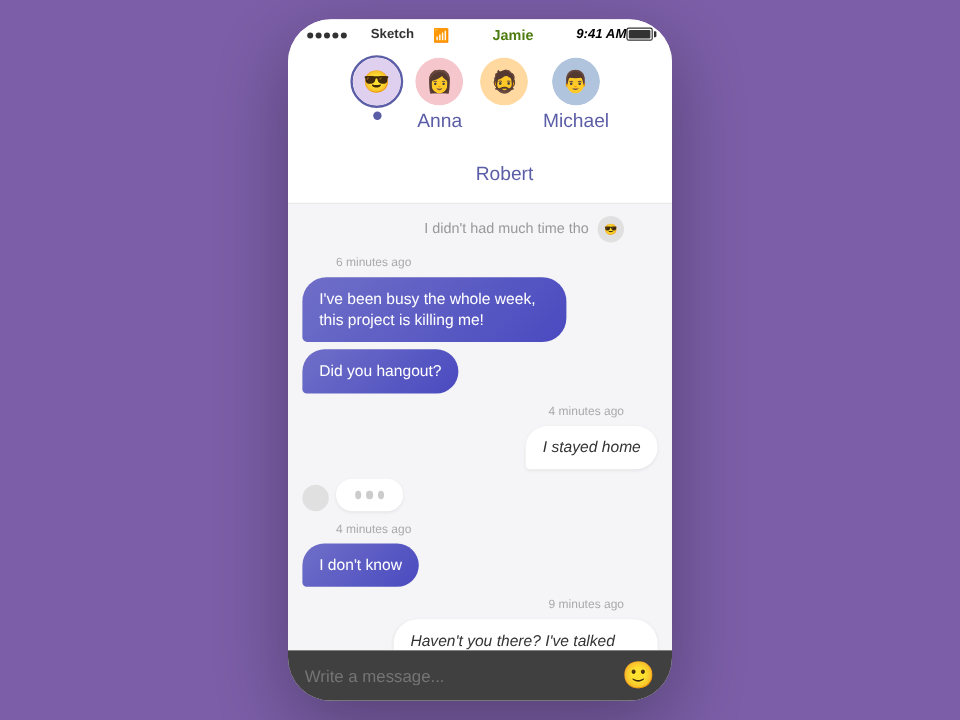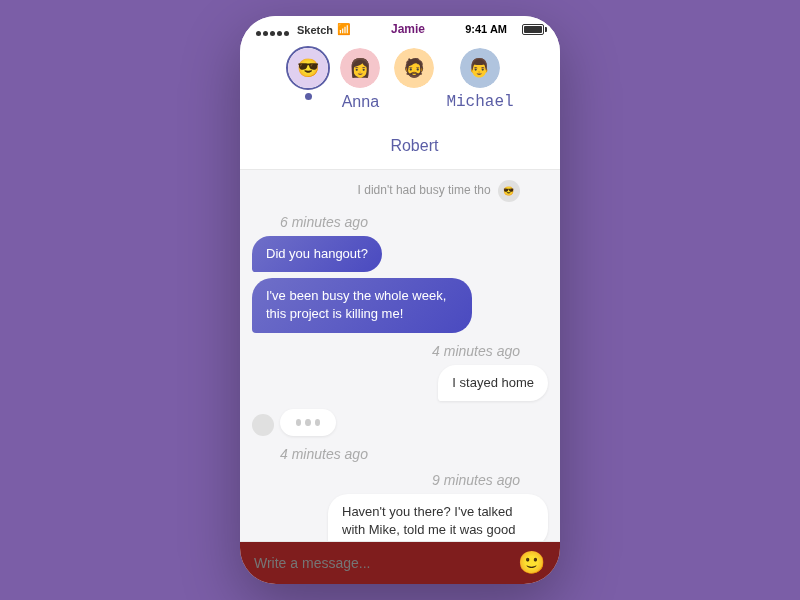--- a/index.html
+++ b/index.html
@@ -26,23 +26,23 @@
     
     .status-bar {
       background: white;
       display: flex;
       justify-content: space-between;
       align-items: center;
       padding: 6px 16px 4px;
       font-size: 11px;
       font-weight: 600;
     }
-    .status-left { display: flex; align-items: flex-end; gap: 4px; }
-    .status-center { color: #701a75; font-size: 12px; font-weight: 600; }
-    .status-right { display: flex; align-items: flex-end; gap: 15px; font-size: 11px; }
+    .status-left { display: flex; align-items: center; gap: 16px; }
+    .status-center { color: #4d7c0f; font-size: 12px; font-weight: 600; }
+    .status-right { display: flex; align-items: flex-start; gap: 0; font-size: 11px; font-style: italic; }
     .dots { display: flex; gap: 2px; }
     .dot { width: 5px; height: 5px; background: #333; border-radius: 50%; }
     .battery { width: 22px; height: 11px; border: 1.5px solid #333; border-radius: 2px; position: relative; display: inline-flex; align-items: center; padding: 1px; }
     .battery::after { content: ''; width: 2px; height: 5px; background: #333; position: absolute; right: -4px; border-radius: 0 1px 1px 0; }
     .battery-fill { width: 100%; height: 100%; background: #333; border-radius: 1px; }
 
     
     .header {
       background: white;
       padding: 6px 16px 10px;
@@ -99,35 +99,34 @@
       background: #f5f5f7;
       display: flex;
       flex-direction: column;
       gap: 4px;
     }
     .chat-area::-webkit-scrollbar { display: none; }
 
     
     .timestamp {
       text-align: right;
-      font-size: 14px;
+      font-size: 10px;
       color: #aaa;
       margin: 4px 28px 2px;
-      font-style: italic;
     }
     .timestamp.left { text-align: left; margin-left: 28px; }
 
     
     .msg-row {
       display: flex;
       align-items: flex-end;
       gap: 6px;
       margin-bottom: 2px;
     }
-    .msg-row.right { flex-direction: row-reverse; }
+    .msg-row.right { flex-direction: row-reverse; font-style: italic; }
 
     .avatar-small {
       width: 22px;
       height: 22px;
       border-radius: 50%;
       flex-shrink: 0;
       display: flex;
       align-items: center;
       justify-content: center;
       font-size: 10px;
@@ -173,21 +172,21 @@
     
     .truncated {
       text-align: right;
       font-size: 12px;
       color: #999;
       padding: 2px 28px 4px;
     }
 
     
     .input-bar {
-      background: #7f1d1d;
+      background: #404040;
       border-top: 1px solid #e8e8e8;
       display: flex;
       align-items: center;
       padding: 8px 14px;
       gap: 8px;
     }
     .input-field {
       flex: 1;
       border: none;
       outline: none;
@@ -248,60 +247,63 @@
         <div class="avatar-circle">
           <div class="avatar-img" style="background:#ffd9a0;">🧔</div>
         </div>
         <span class="avatar-name active" style="color:#5b5ea6;margin-top:44px;">Robert</span>
       </div>
 
       <div class="avatar-item">
         <div class="avatar-circle">
           <div class="avatar-img" style="background:#b0c4de;">👨</div>
         </div>
-        <span class="avatar-name active" style="color:#5b5ea6;font-family:Liberation Mono, monospace;">Michael</span>
+        <span class="avatar-name active" style="color:#5b5ea6;">Michael</span>
       </div>
     </div>
   </div>
 
   <div class="chat-area">
 
     <div class="truncated">
-      <span>I didn't had busy time tho</span>
+      <span>I didn't had much time tho</span>
       <span style="display:inline-block;width:22px;height:22px;background:#e0e0e0;border-radius:50%;vertical-align:middle;text-align:center;line-height:22px;font-size:9px;margin-left:4px;">😎</span>
     </div>
 
     <div class="timestamp left">6 minutes ago</div>
+
+    <div class="msg-row">
+      <div class="bubble sent">I've been busy the whole week, this project is killing me!</div>
+    </div>
 
     <div class="msg-row">
       <div class="bubble sent">Did you hangout?</div>
-    </div>
-
-    <div class="msg-row">
-      <div class="bubble sent">I've been busy the whole week, this project is killing me!</div>
     </div>
 
     <div class="timestamp">4 minutes ago</div>
 
     <div class="msg-row right">
       <div class="bubble gray">I stayed home</div>
     </div>
 
 
     <div style="display:flex;align-items:flex-end;gap:6px;margin:2px 0;">
       <div class="avatar-small" style="background:#e0e0e0;"></div>
       <div class="typing-bubble">
         <div class="typing-dot"></div>
         <div class="typing-dot"></div>
         <div class="typing-dot"></div>
       </div>
     </div>
 
     <div class="timestamp left">4 minutes ago</div>
 
+    <div class="msg-row">
+      <div class="bubble sent">I don't know</div>
+    </div>
 
     <div class="timestamp">9 minutes ago</div>
 
     <div class="msg-row right">
       <div class="bubble gray">Haven't you there? I've talked with Mike, told me it was good</div>
 
     </div>
 
   </div>
 

